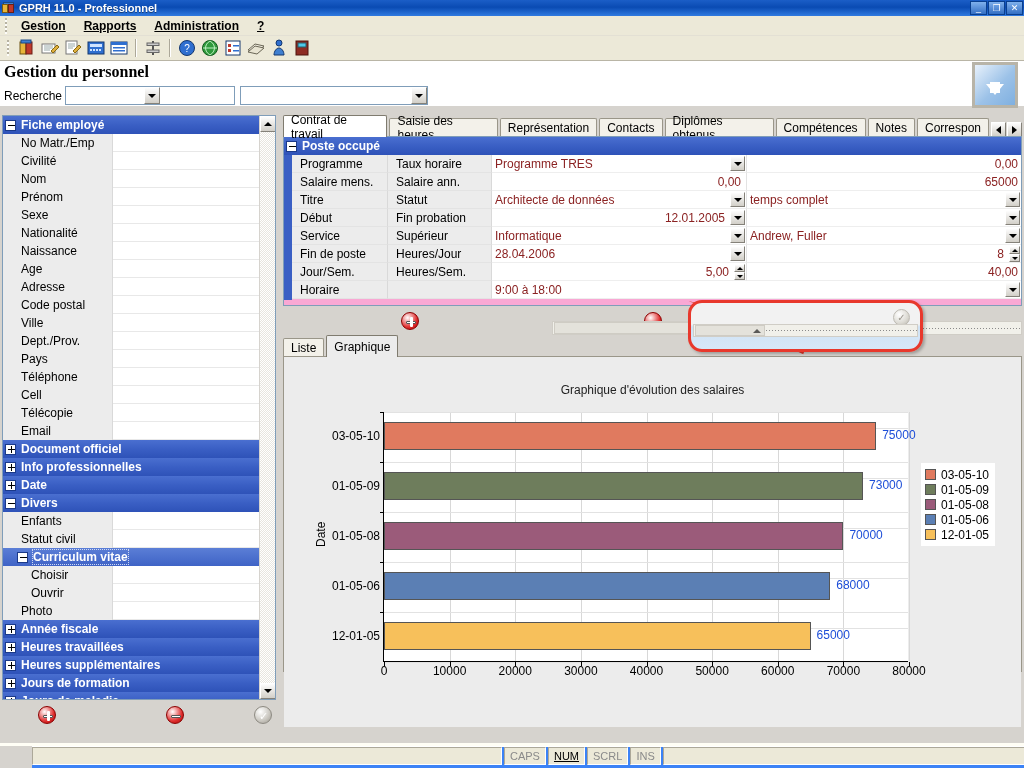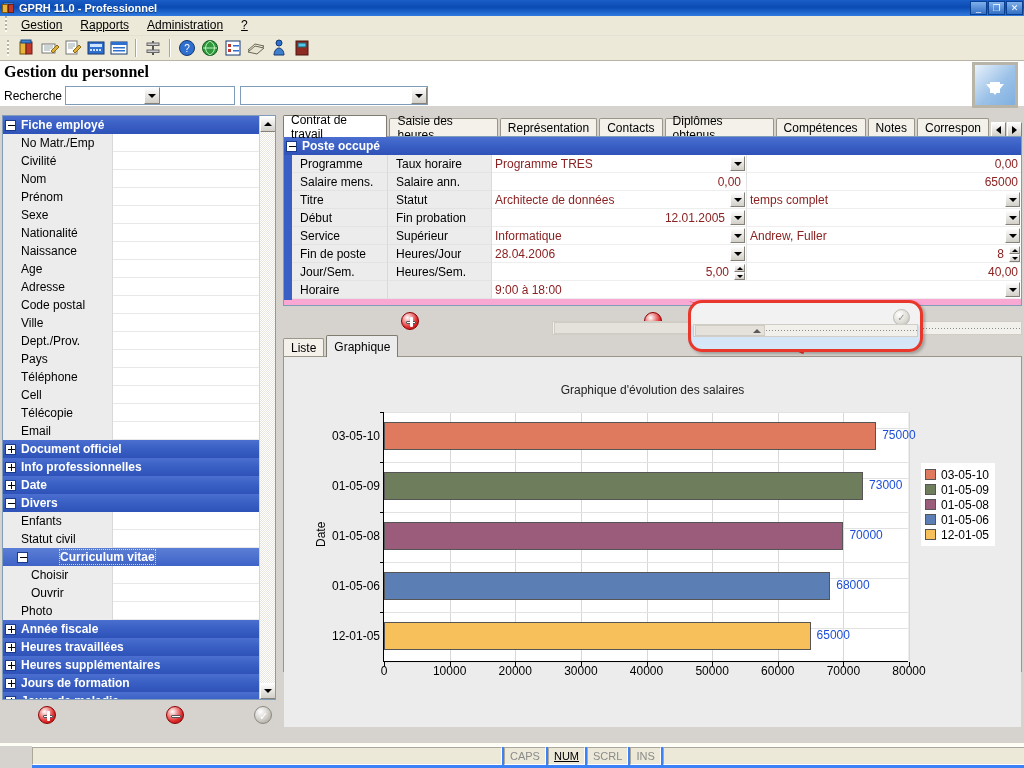--- a/index.html
+++ b/index.html
@@ -37,23 +37,24 @@
     width: 17px; height: 14px; margin-left: 1px;
     background: linear-gradient(to bottom,#7fb0ec,#336fc4);
     border: 1px solid #0a3f8f;
     color: #fff; font-size: 9px; line-height: 12px; text-align: center;
     font-family: "Liberation Sans", sans-serif;
   }
 
   
   .menubar {
     height: 20px; background: #ece9d8;
-    display: flex; 
+    display: flex; align-items: center;
     border-bottom: 1px solid #e3e0d4;
     font-size: 12px;
+    font-weight: bold;
   }
   .grip { width: 8px; height: 16px; margin: 0 2px;
     background-image: linear-gradient(to bottom,#fff 50%, #aca899 50%);
     background-size: 2px 4px; background-repeat: repeat-y;
     background-position: 3px 2px; opacity:.85;}
   .menu-item { padding: 2px 9px; color: #000; white-space: nowrap; }
   .menu-item u { text-decoration: underline; }
 
   
   .toolbar {
@@ -121,21 +122,21 @@
     height: 18px; background: linear-gradient(to bottom,#4a6fd0 0%,#3a5fc4 50%,#2e52b8 100%);
     color:#fff; font-weight:bold; font-size:12px;
     display:flex; align-items:center; padding-left: 2px;
   }
   .grp .pm {
     width:11px;height:11px;background:#fff;border:1px solid #1b3a8a;
     margin-right:5px; position:relative; flex:0 0 auto;
   }
   .grp .pm::before{content:"";position:absolute;left:2px;top:4px;width:7px;height:1px;background:#000;}
   .grp .pm.plus::after{content:"";position:absolute;left:5px;top:1px;width:1px;height:7px;background:#000;}
-  .grp.sub { background: linear-gradient(to bottom,#5b7ed6,#3f63c6); gap: 27px; }
+  .grp.sub { background: linear-gradient(to bottom,#5b7ed6,#3f63c6); }
 
   .row { height: 18px; display:flex; align-items:center; border-bottom:1px solid #e8e8e8; }
   .row .rlbl {
     width: 110px; flex:0 0 110px; background:#ececec; height:18px;
     display:flex;align-items:center; padding-left:18px; color:#000; font-size:12px;
     border-right:1px solid #d9d9d9;
   }
   .row.indent1 .rlbl { padding-left:28px; }
   .ddbtn {
     position:absolute; right:1px; top:1px; width:15px; height:15px;

